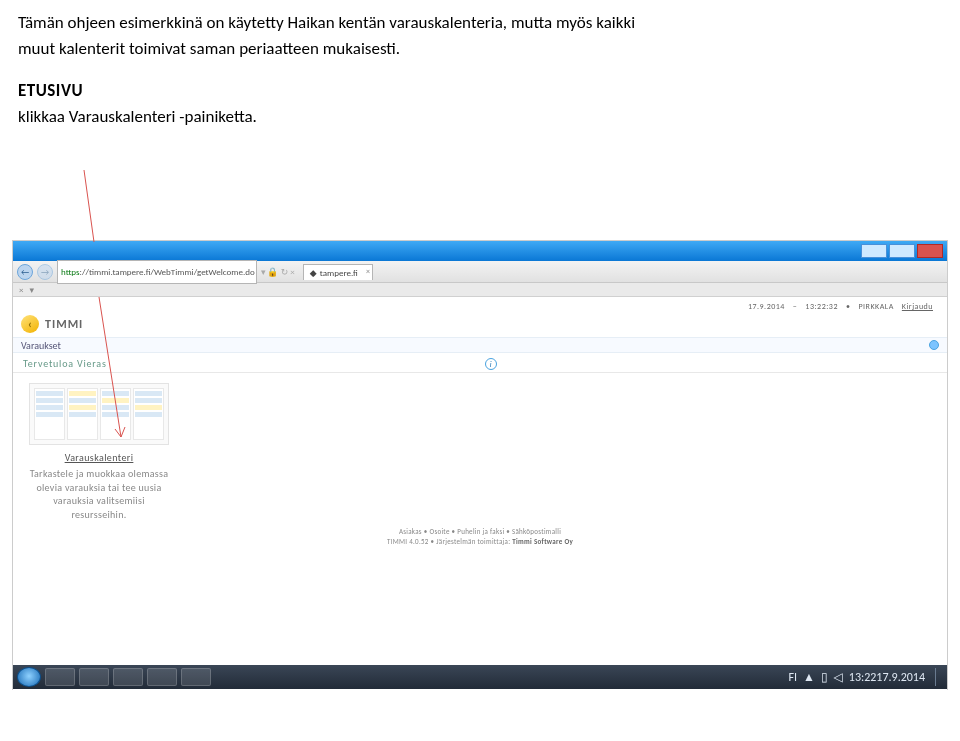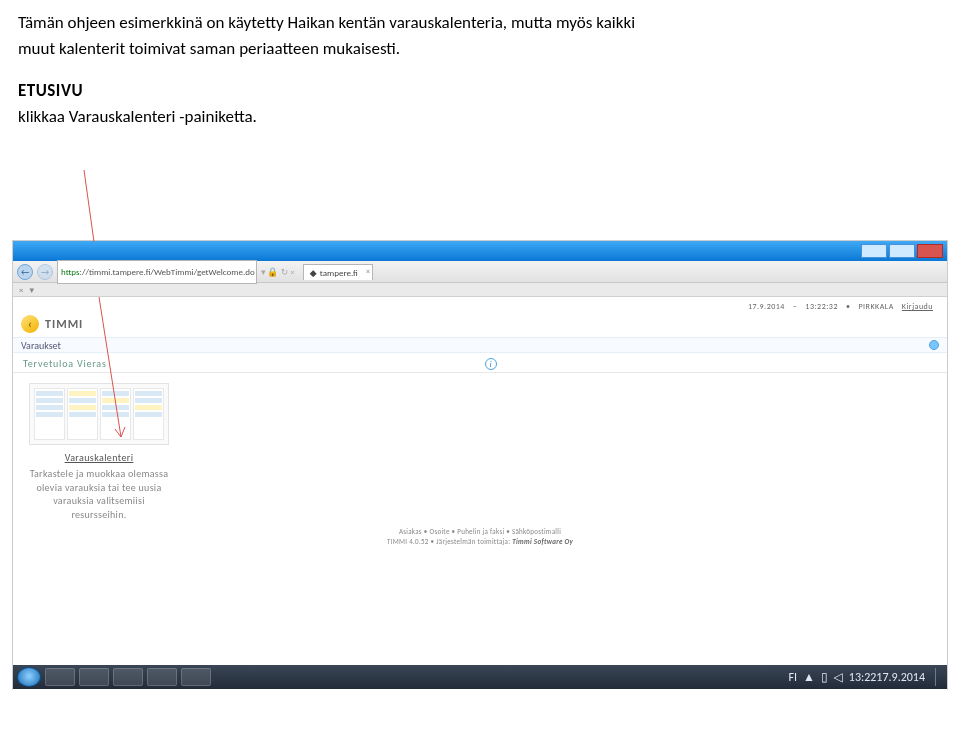--- a/index.html
+++ b/index.html
@@ -73,21 +73,21 @@
   .card-title { margin-top:6px; font-size:10px; text-align:center; text-decoration:underline;
                 color:#555; letter-spacing:.4px; }
   .card-desc { margin-top:3px; font-size:10px; line-height:1.35; text-align:center;
                color:#888; letter-spacing:.3px; }
 
   .arrow-svg { position:absolute; left:78px; top:0px; pointer-events:none; }
 
   .print { margin:40px 0 0 34px; font-size:8px; color:#6a8; letter-spacing:.4px; }
 
   .footer { margin-top:6px; font-size:7px; color:#888; letter-spacing:.3px; text-align:center; line-height:1.4; }
-  .footer .b { color:#666; font-weight:600;font-style:italic; }
+  .footer .b { color:#666; font-weight:600; }
 
   
   .taskbar { position:absolute; left:0; right:0; bottom:0; height:24px;
              background:linear-gradient(#3a4656,#222b38); display:flex; align-items:center;
              padding:0 4px; gap:4px; }
   .start { width:24px; height:20px; border-radius:50%;
            background:radial-gradient(circle at 50% 45%,#8ed1ff,#1668b3);
            border:1px solid #0d4f8a; }
   .tb-item { width:30px; height:18px; border-radius:2px; background:rgba(255,255,255,.12);
              border:1px solid rgba(255,255,255,.18); }

